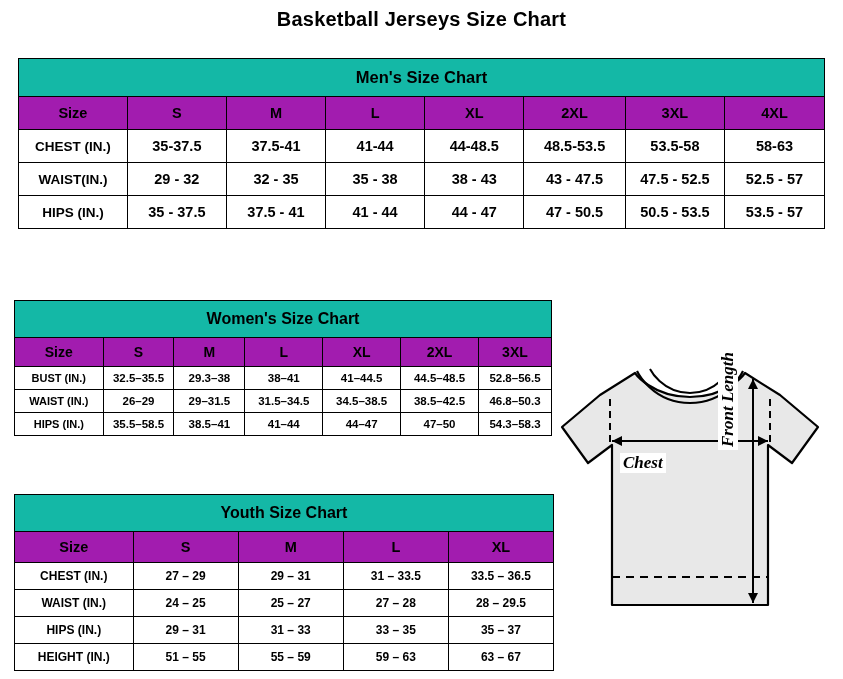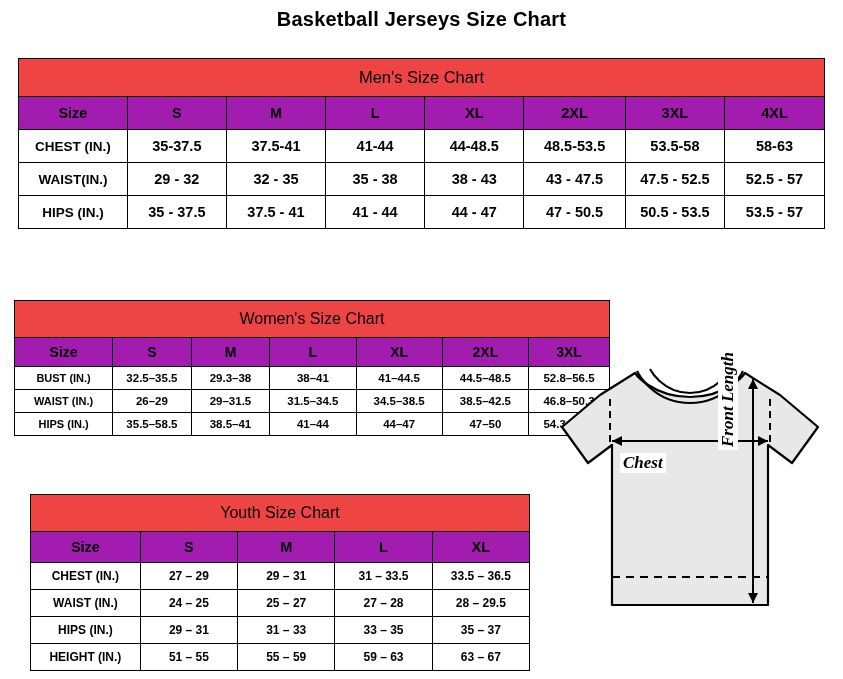--- a/index.html
+++ b/index.html
@@ -27,23 +27,23 @@
     table-layout: fixed;
   }
   table td, table th {
     border: 1px solid #000000;
     text-align: center;
     vertical-align: middle;
     font-weight: bold;
     background: #ffffff;
   }
   .section-head td {
-    background: #ef4444;
+    background: #14b8a6;
     font-size: 16px;
-    font-weight: normal;
+    font-weight: bold;
     padding: 8px 0;
   }
   .hdr td {
     background: #a21caf;
     font-size: 15px;
     font-weight: bold;
     padding: 7px 0;
   }
 
   
@@ -55,33 +55,33 @@
   }
   #mens-table td { font-size: 14.5px; padding: 8px 2px; }
   #mens-table .section-head td { font-size: 16.5px; padding: 9px 0; }
   #mens-table .rowlabel { font-size: 13.5px; }
 
   
   #womens-table {
     position: absolute;
     left: 14px;
     top: 300px;
-    width: 596px;
+    width: 538px;
   }
   #womens-table .section-head td { font-size: 16px; padding: 9px 0; }
   #womens-table .hdr td { font-size: 14px; padding: 6px 0; }
   #womens-table td { font-size: 11.5px; padding: 5px 1px; }
   #womens-table .rowlabel { font-size: 11px; }
 
   
   #youth-table {
     position: absolute;
-    left: 30px;
+    left: 14px;
     top: 494px;
-    width: 500px;
+    width: 540px;
   }
   #youth-table .section-head td { font-size: 16px; padding: 9px 0; }
   #youth-table .hdr td { font-size: 14.5px; padding: 7px 0; }
   #youth-table td { font-size: 12px; padding: 6px 1px; }
   #youth-table .rowlabel { font-size: 12px; }
 
   
   #shirt-diagram {
     position: absolute;
     left: 540px;

